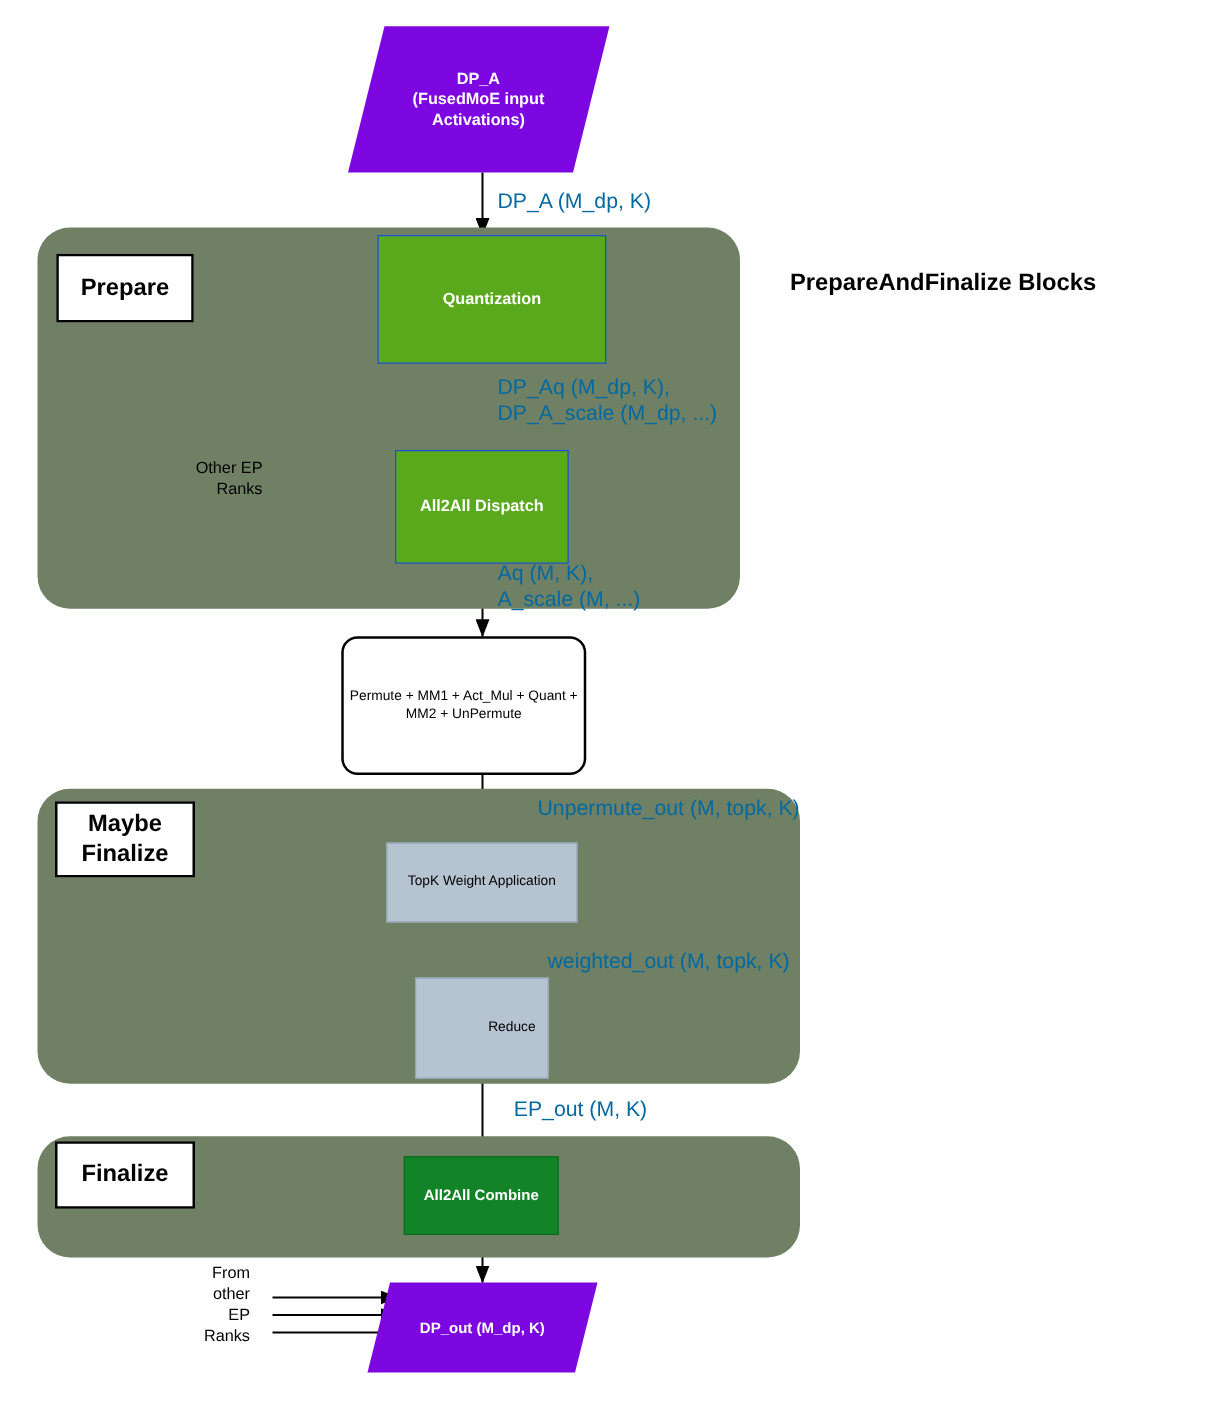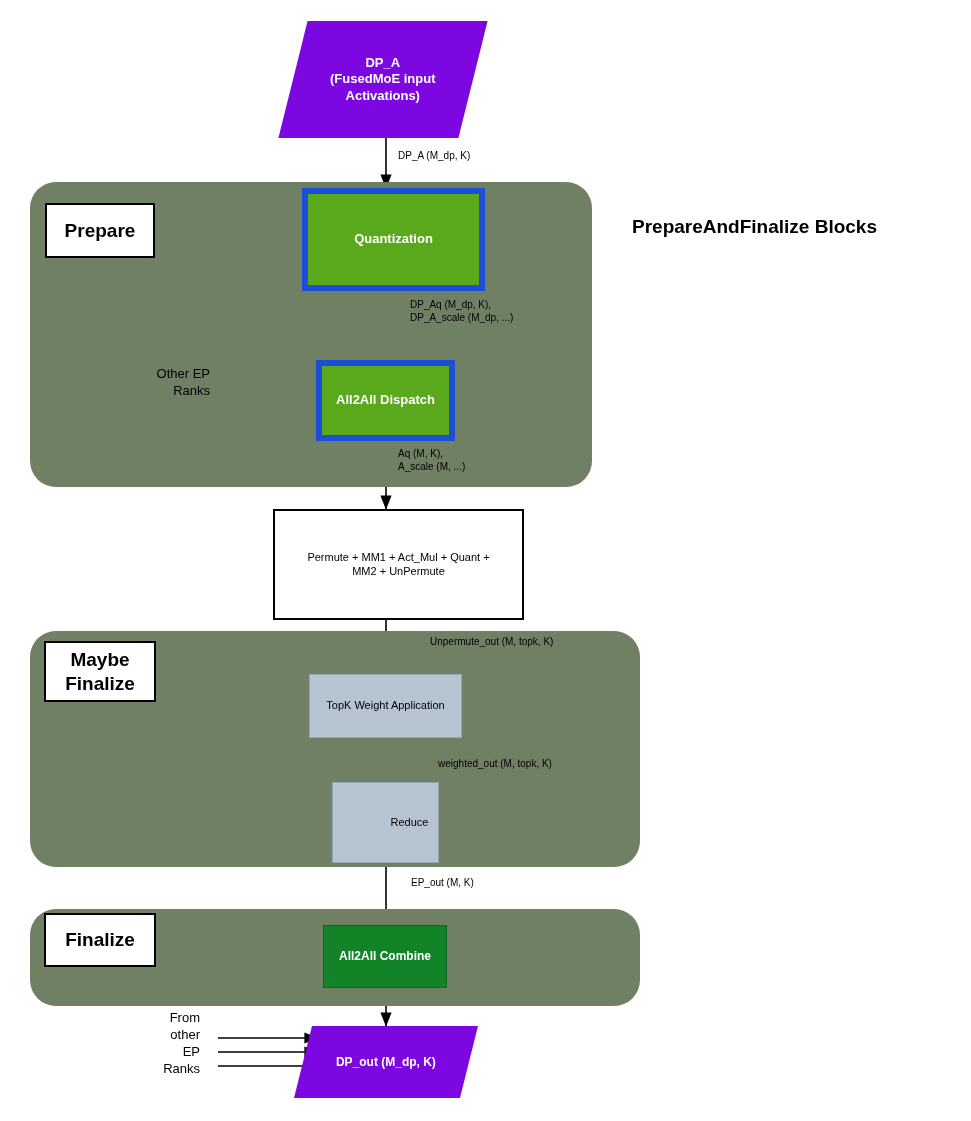--- a/index.html
+++ b/index.html
@@ -55,21 +55,21 @@
   .parallelogram > span {
     display: block;
     transform: skewX(14deg);
   }
   .parallelogram.small {
     font-size: 12px;
   }
   
   .box-green {
     background: #5aa81b;
-    border: 6px solid #1d4ed8;
+    border: 1px solid #1d4ed8;
     color: #ffffff;
     font-weight: bold;
     font-size: 13px;
   }
   .box-darkgreen {
     background: #128327;
     border: 1px solid #0d6a1e;
     color: #ffffff;
     font-weight: bold;
     font-size: 12px;
@@ -83,22 +83,22 @@
   }
   .box-blue {
     background: #b6c4d2;
     border: 1px solid #93a5b6;
     color: #000000;
     font-size: 11px;
   }
   
   .edge-label {
     position: absolute;
-    font-size: 10px;
-    color: #000000;
+    font-size: 17px;
+    color: #0369a1;
     line-height: 1.25;
     white-space: pre-line;
   }
   .title-label {
     position: absolute;
     font-size: 19px;
     font-weight: bold;
     color: #000000;
     text-align: center;
   }
@@ -168,25 +168,25 @@
   <div class="node parallelogram" style="left:293px; top:21px; width:180px; height:117px;">
     <span style="white-space:pre-line;">DP_A
 (FusedMoE input
 Activations)</span>
   </div>
 
   <div class="node box-green" style="left:302px; top:188px; width:183px; height:103px;">
     <span>Quantization</span>
   </div>
 
-  <div class="node box-green" style="left:316px; top:360px; width:139px; height:81px;text-align:center;">
+  <div class="node box-green" style="left:316px; top:360px; width:139px; height:91px;text-align:center;">
     <span>All2All Dispatch</span>
   </div>
 
-  <div class="node box-white" style="left:273px; top:509px; width:251px; height:111px;">
+  <div class="node box-white" style="left:273px; top:509px; width:196px; height:111px;border-radius:13px;">
     <span style="white-space:pre-line;">Permute + MM1 + Act_Mul + Quant +
 MM2 + UnPermute</span>
   </div>
 
   <div class="node box-blue" style="left:309px; top:674px; width:153px; height:64px;">
     <span>TopK Weight Application</span>
   </div>
 
   <div class="node box-blue" style="left:332px; top:782px; width:107px; height:81px;padding-left:48px;">
     <span>Reduce</span>
@@ -195,21 +195,21 @@
   <div class="node box-darkgreen" style="left:323px; top:925px; width:124px; height:63px;">
     <span>All2All Combine</span>
   </div>
 
   <div class="node parallelogram small" style="left:303px; top:1026px; width:166px; height:72px;">
     <span>DP_out (M_dp, K)</span>
   </div>
 
   <div class="edge-label" style="left:398px; top:150px;">DP_A (M_dp, K)</div>
 
-  <div class="edge-label" style="left:398px; top:299px;margin-left:12px;">DP_Aq (M_dp, K),
+  <div class="edge-label" style="left:398px; top:299px;">DP_Aq (M_dp, K),
 DP_A_scale (M_dp, ...)</div>
 
   <div class="edge-label" style="left:398px; top:448px;">Aq (M, K),
 A_scale (M, ...)</div>
 
   <div class="edge-label" style="left:430px; top:636px;">Unpermute_out (M, topk, K)</div>
 
   <div class="edge-label" style="left:438px; top:758px;">weighted_out (M, topk, K)</div>
 
   <div class="edge-label" style="left:411px; top:877px;">EP_out (M, K)</div>

